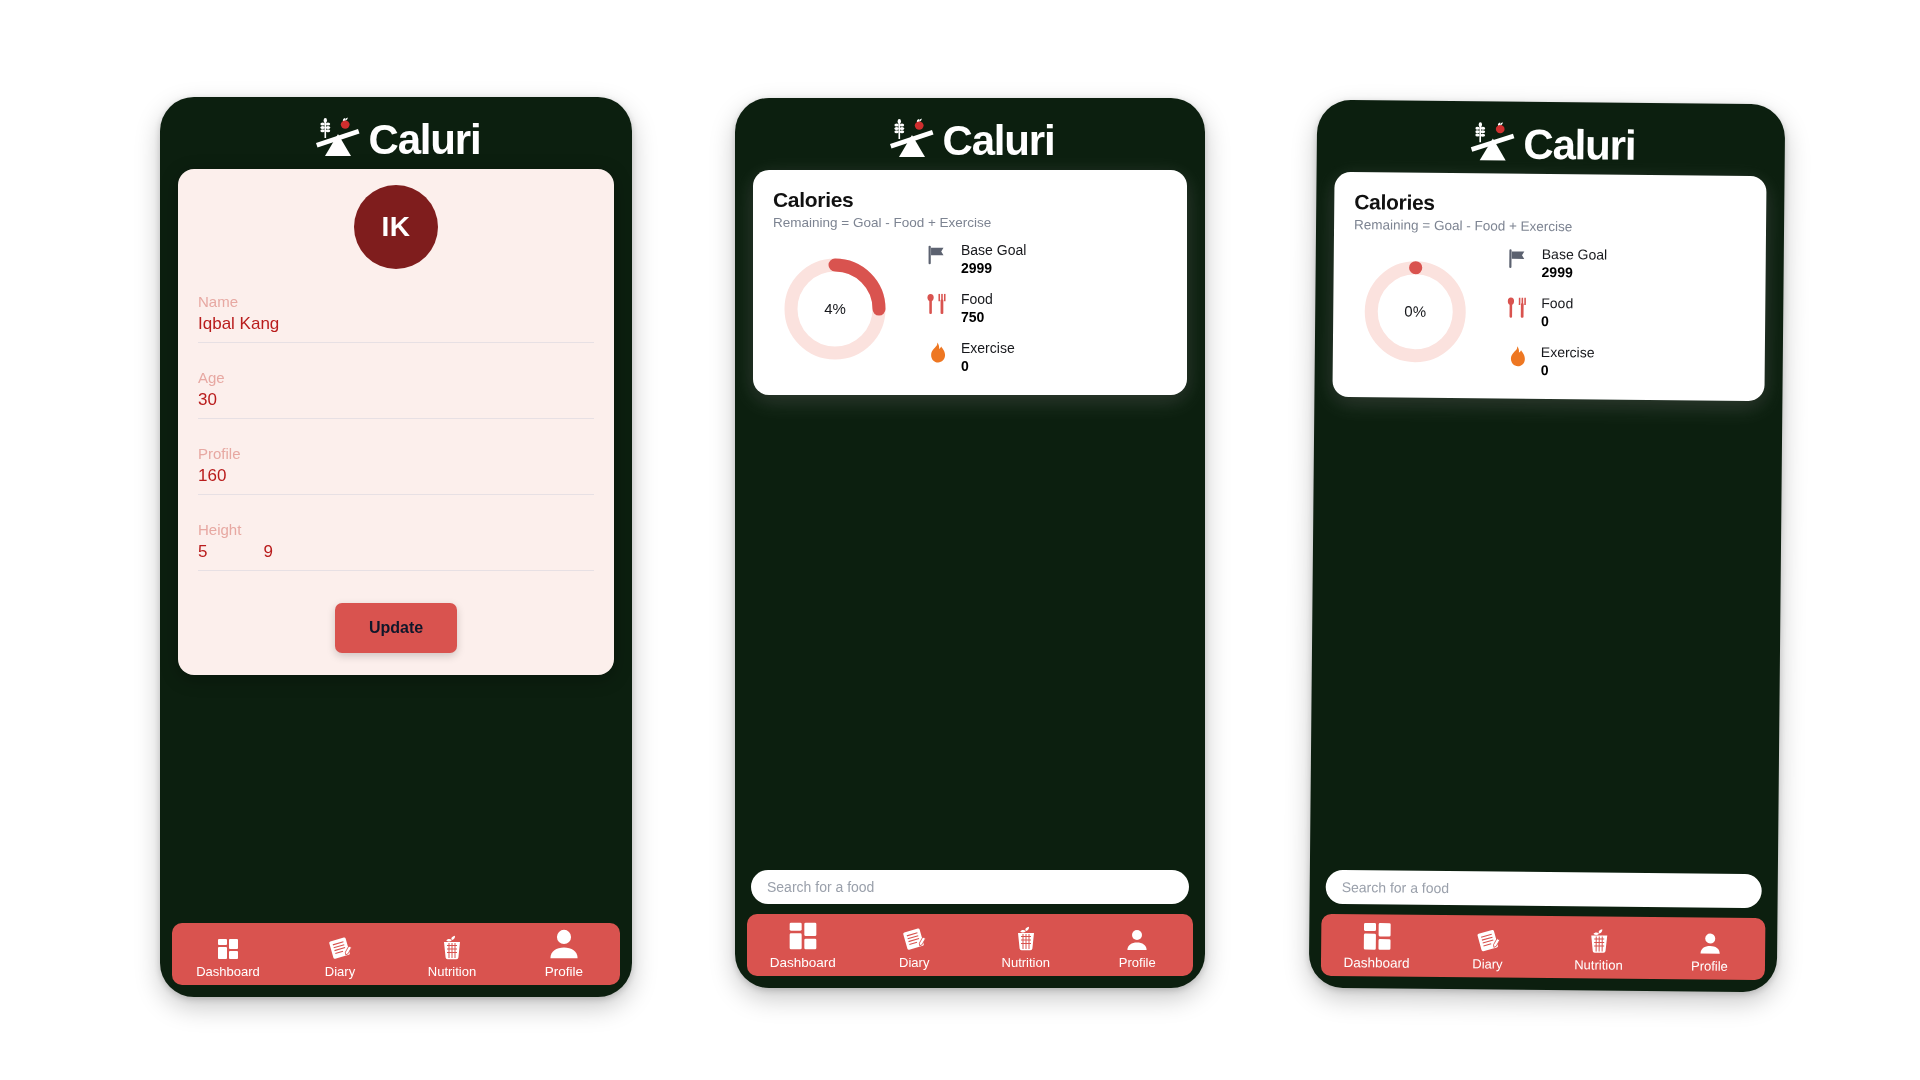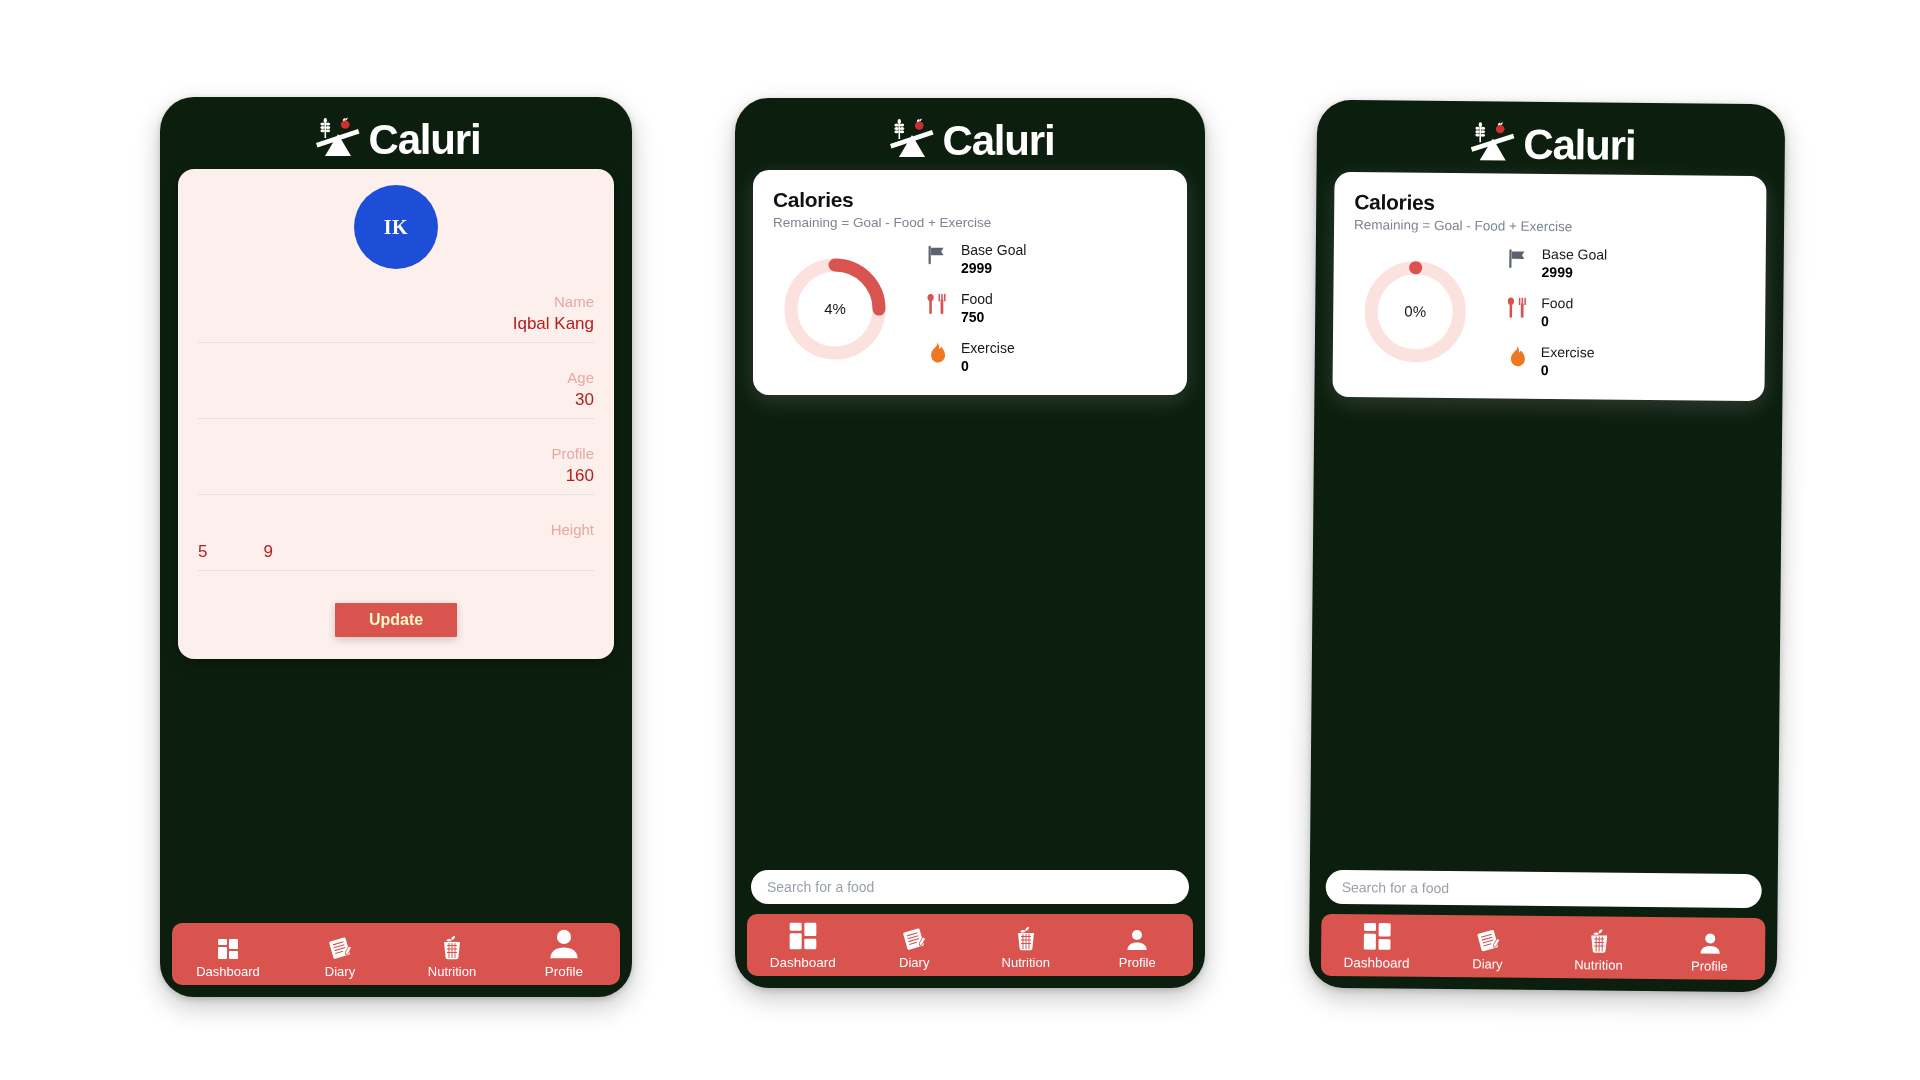--- a/index.html
+++ b/index.html
@@ -73,51 +73,51 @@
     font-size: 21px;
     font-weight: 600;
     color: #111;
     letter-spacing: -0.2px;
   }
   .check-icon { width: 24px; height: 24px; display:block; cursor: pointer; }
 
   .avatar-wrap { display:flex; justify-content:center; padding: 16px 0 14px 0; }
   .avatar {
     width: 84px; height: 84px; border-radius: 50%;
-    background: #1d4ed8;
+    background: #7f1d1d;
     color: #fff;
     display: flex; align-items: center; justify-content: center;
-    font-size: 20px; font-weight: 800; letter-spacing: 0.5px; font-family: Liberation Serif, serif;
-  }
-
-  .fields { padding: 0 20px; text-align: right; }
+    font-size: 28px; font-weight: 800; letter-spacing: 0.5px;
+  }
+
+  .fields { padding: 0 20px; }
   .field {
     border-bottom: 1.5px solid #e7e0e4;
     padding: 10px 0 8px 0;
     margin-bottom: 16px;
     position: relative;
   }
   .field-label {
     font-size: 15px;
     color: #e7a8a2;
     margin-bottom: 4px;
   }
   .field-value {
     font-size: 17px;
     color: #b91c1c;
   }
   .field-value.dual { display: flex; gap: 56px; }
 
   .update-wrap { display:flex; justify-content:center; padding: 16px 0 22px 0; }
   .update-btn {
     background: #d9534f;
-    color: #fef9c3;
+    color: #0f172a;
     border: none;
-    border-radius: 1px;
-    padding: 8px 34px;
+    border-radius: 7px;
+    padding: 16px 34px;
     font-size: 16px;
     font-weight: 600;
     cursor: pointer;
     font-family: "Liberation Sans", sans-serif;
     box-shadow: 0 3px 8px rgba(0,0,0,0.18);
   }
 
   
   .cal-card {
     background: #ffffff;

